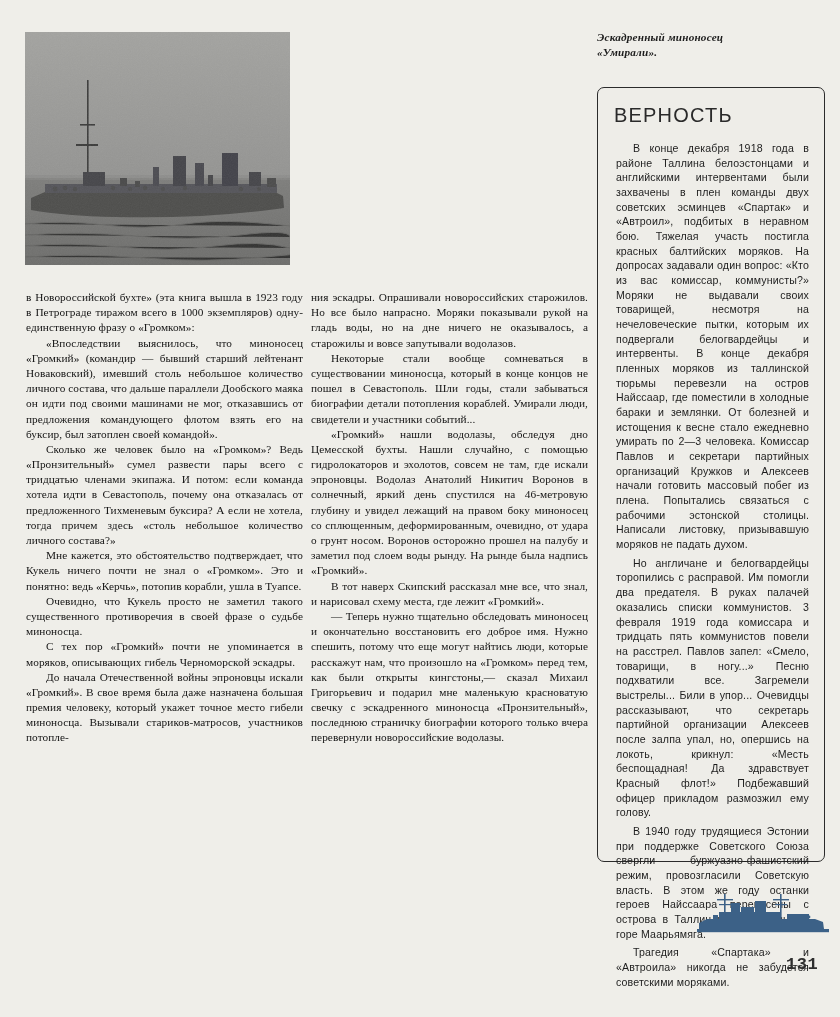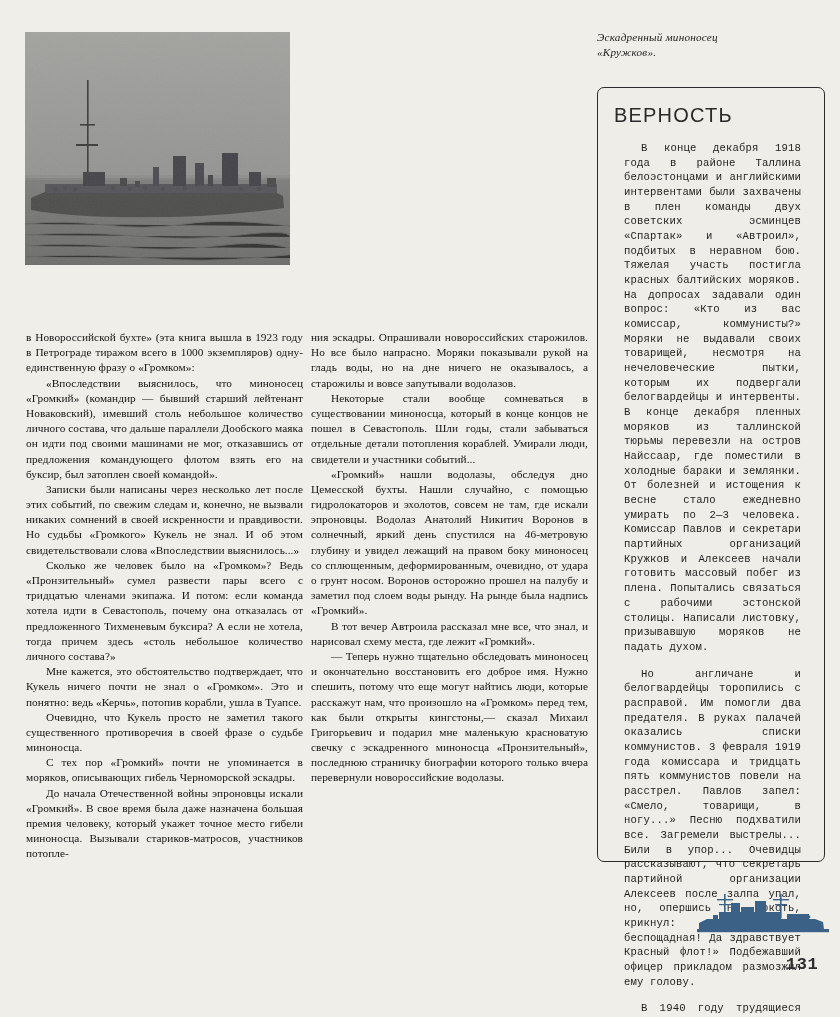--- a/index.html
+++ b/index.html
@@ -37,21 +37,21 @@
   }
   .photo svg { display:block; width:100%; height:100%; }
 
   .photo-caption {
     position: absolute;
     left: 597px;
     top: 30px;
     width: 230px;
     font-family: "Liberation Serif", serif;
     font-style: italic;
-    font-weight: 400;
+    font-weight: 700;
     font-size: 11.2px;
     line-height: 1.34;
     color: #1c1c1c;
     letter-spacing: 0.2px;
   }
 
   
   .sidebar {
     position: absolute;
     left: 597px;
@@ -66,43 +66,42 @@
   }
   .sidebar-title {
     font-family: "Liberation Sans", sans-serif;
     font-size: 20px;
     font-weight: 400;
     letter-spacing: 1.2px;
     color: #2a2a2a;
     margin: 0 0 14px 2px;
   }
   .sidebar-body p {
-    margin: 12px;
-    font-family: Liberation Mono, monospace;
+    margin: 4px;
+    font-family: Liberation Sans, sans-serif;
     font-size: 10.6px;
     line-height: 1.385;
     text-align: justify;
     text-indent: 17px;
     color: #1d1d1d;
     letter-spacing: 0.15px;
     -webkit-font-smoothing: none;
   }
   .sidebar-body p + p { margin-top: 0px; }
 
   
   .col {
     position: absolute;
     top: 290px;
     width: 277px;
     font-size: 11.3px;
     line-height: 1.345;
     text-align: justify;
     color: #141414;
     letter-spacing: 0.05px;
-    margin-top: 40px;
   }
   .col-left  { left: 26px; }
   .col-mid   { left: 311px; }
   .col p {
     margin: 0;
     text-indent: 20px;
   }
   .col p.noindent { text-indent: 0; }
 
   
@@ -195,49 +194,48 @@
           <path d="M0,214 Q45,210 95,215 T190,214 T265,216"></path>
           <path d="M0,225 Q60,221 120,226 T240,225 T265,226"></path>
         </g>
         <rect x="0" y="0" width="265" height="233" filter="url(#grain)" fill="none" opacity="0.5"></rect>
       </svg>
     </div>
   </div>
 
   <div class="photo-caption">
     <div>Эскадренный миноносец</div>
-    <div>«Кружков».</div>
+    <div>«Умирали».</div>
   </div>
 
   <aside class="sidebar">
     <h2 class="sidebar-title">ВЕРНОСТЬ</h2>
     <div class="sidebar-body">
       <p>В конце декабря 1918 года в районе Таллина белоэстонцами и английскими интервентами были захвачены в плен команды двух советских эсминцев «Спартак» и «Автроил», подбитых в неравном бою. Тяжелая участь постигла красных балтийских моряков. На допросах задавали один вопрос: «Кто из вас комиссар, коммунисты?» Моряки не выдавали своих товарищей, несмотря на нечеловеческие пытки, которым их подвергали белогвардейцы и интервенты. В конце декабря пленных моряков из таллинской тюрьмы перевезли на остров Найссаар, где поместили в холодные бараки и землянки. От болезней и истощения к весне стало ежедневно умирать по 2—3 человека. Комиссар Павлов и секретари партийных организаций Кружков и Алексеев начали готовить массовый побег из плена. Попытались связаться с рабочими эстонской столицы. Написали листовку, призывавшую моряков не падать духом.</p>
       <p>Но англичане и белогвардейцы торопились с расправой. Им помогли два предателя. В руках палачей оказались списки коммунистов. 3 февраля 1919 года комиссара и тридцать пять коммунистов повели на расстрел. Павлов запел: «Смело, товарищи, в ногу...» Песню подхватили все. Загремели выстрелы... Били в упор... Очевидцы рассказывают, что секретарь партийной организации Алексеев после залпа упал, но, опершись на локоть, крикнул: «Месть беспощадная! Да здравствует Красный флот!» Подбежавший офицер прикладом размозжил ему голову.</p>
       <p>В 1940 году трудящиеся Эстонии при поддержке Советского Союза свергли буржуазно-фашистский режим, провозгласили Советскую власть. В этом же году останки героев Найссаара перенесены с острова в Таллин и похоронены на горе Маарьямяга.</p>
       <p>Трагедия «Спартака» и «Автроила» никогда не забудется советскими моряками.</p>
     </div>
   </aside>
 
   <div class="col col-left">
     <p class="noindent">в Новороссийской бухте» (эта книга вышла в 1923 году в Петрограде тиражом всего в 1000 экземпляров) одну-единственную фразу о «Громком»:</p>
     <p>«Впоследствии выяснилось, что миноносец «Громкий» (командир — бывший старший лейтенант Новаковский), имевший столь небольшое количество личного состава, что дальше параллели Дообского маяка он идти под своими машинами не мог, отказавшись от предложения командующего флотом взять его на буксир, был затоплен своей командой».</p>
-    <p>Записки были написаны через несколько лет после этих событий, по свежим следам и, конечно, не вызвали никаких сомнений в своей искренности и правдивости. Но судьбы «Громкого» Кукель не знал. И об этом свидетельствовали слова «Впоследствии выяснилось...»</p>
     <p>Сколько же человек было на «Громком»? Ведь «Пронзительный» сумел развести пары всего с тридцатью членами экипажа. И потом: если команда хотела идти в Севастополь, почему она отказалась от предложенного Тихменевым буксира? А если не хотела, тогда причем здесь «столь небольшое количество личного состава?»</p>
     <p>Мне кажется, это обстоятельство подтверждает, что Кукель ничего почти не знал о «Громком». Это и понятно: ведь «Керчь», потопив корабли, ушла в Туапсе.</p>
     <p>Очевидно, что Кукель просто не заметил такого существенного противоречия в своей фразе о судьбе миноносца.</p>
     <p>С тех пор «Громкий» почти не упоминается в моряков, описывающих гибель Черноморской эскадры.</p>
     <p>До начала Отечественной войны эпроновцы искали «Громкий». В свое время была даже назначена большая премия человеку, который укажет точное место гибели миноносца. Вызывали стариков-матросов, участников потопле-</p>
   </div>
 
   <div class="col col-mid">
     <p class="noindent">ния эскадры. Опрашивали новороссийских старожилов. Но все было напрасно. Моряки показывали рукой на гладь воды, но на дне ничего не оказывалось, а старожилы и вовсе запутывали водолазов.</p>
-    <p>Некоторые стали вообще сомневаться в существовании миноносца, который в конце концов не пошел в Севастополь. Шли годы, стали забываться отдельные детали потопления кораблей. Умирали люди, свидетели и участники событий...</p>
+    <p>Некоторые стали вообще сомневаться в существовании миноносца, который в конце концов не пошел в Севастополь. Шли годы, стали забываться биографии детали потопления кораблей. Умирали люди, свидетели и участники событий...</p>
     <p>«Громкий» нашли водолазы, обследуя дно Цемесской бухты. Нашли случайно, с помощью гидролокаторов и эхолотов, совсем не там, где искали эпроновцы. Водолаз Анатолий Никитич Воронов в солнечный, яркий день спустился на 46-метровую глубину и увидел лежащий на правом боку миноносец со сплющенным, деформированным, очевидно, от удара о грунт носом. Воронов осторожно прошел на палубу и заметил под слоем воды рынду. На рынде была надпись «Громкий».</p>
-    <p>В тот вечер Автроила рассказал мне все, что знал, и нарисовал схему места, где лежит «Громкий».</p>
+    <p>В тот наверх Скипский рассказал мне все, что знал, и нарисовал схему места, где лежит «Громкий».</p>
     <p>— Теперь нужно тщательно обследовать миноносец и окончательно восстановить его доброе имя. Нужно спешить, потому что еще могут найтись люди, которые расскажут нам, что произошло на «Громком» перед тем, как были открыты кингстоны,— сказал Михаил Григорьевич и подарил мне маленькую красноватую свечку с эскадренного миноносца «Пронзительный», последнюю страничку биографии которого только вчера перевернули новороссийские водолазы.</p>
   </div>
 
   <div class="ship-silhouette">
     <svg viewBox="0 0 132 58" aria-hidden="true">
       <g fill="#3c6187">
 
         <rect x="0" y="36" width="132" height="3.2"></rect>
 
         <path d="M2,36 L2,30 L10,26 L118,26 L126,29 L127,36 Z"></path>

